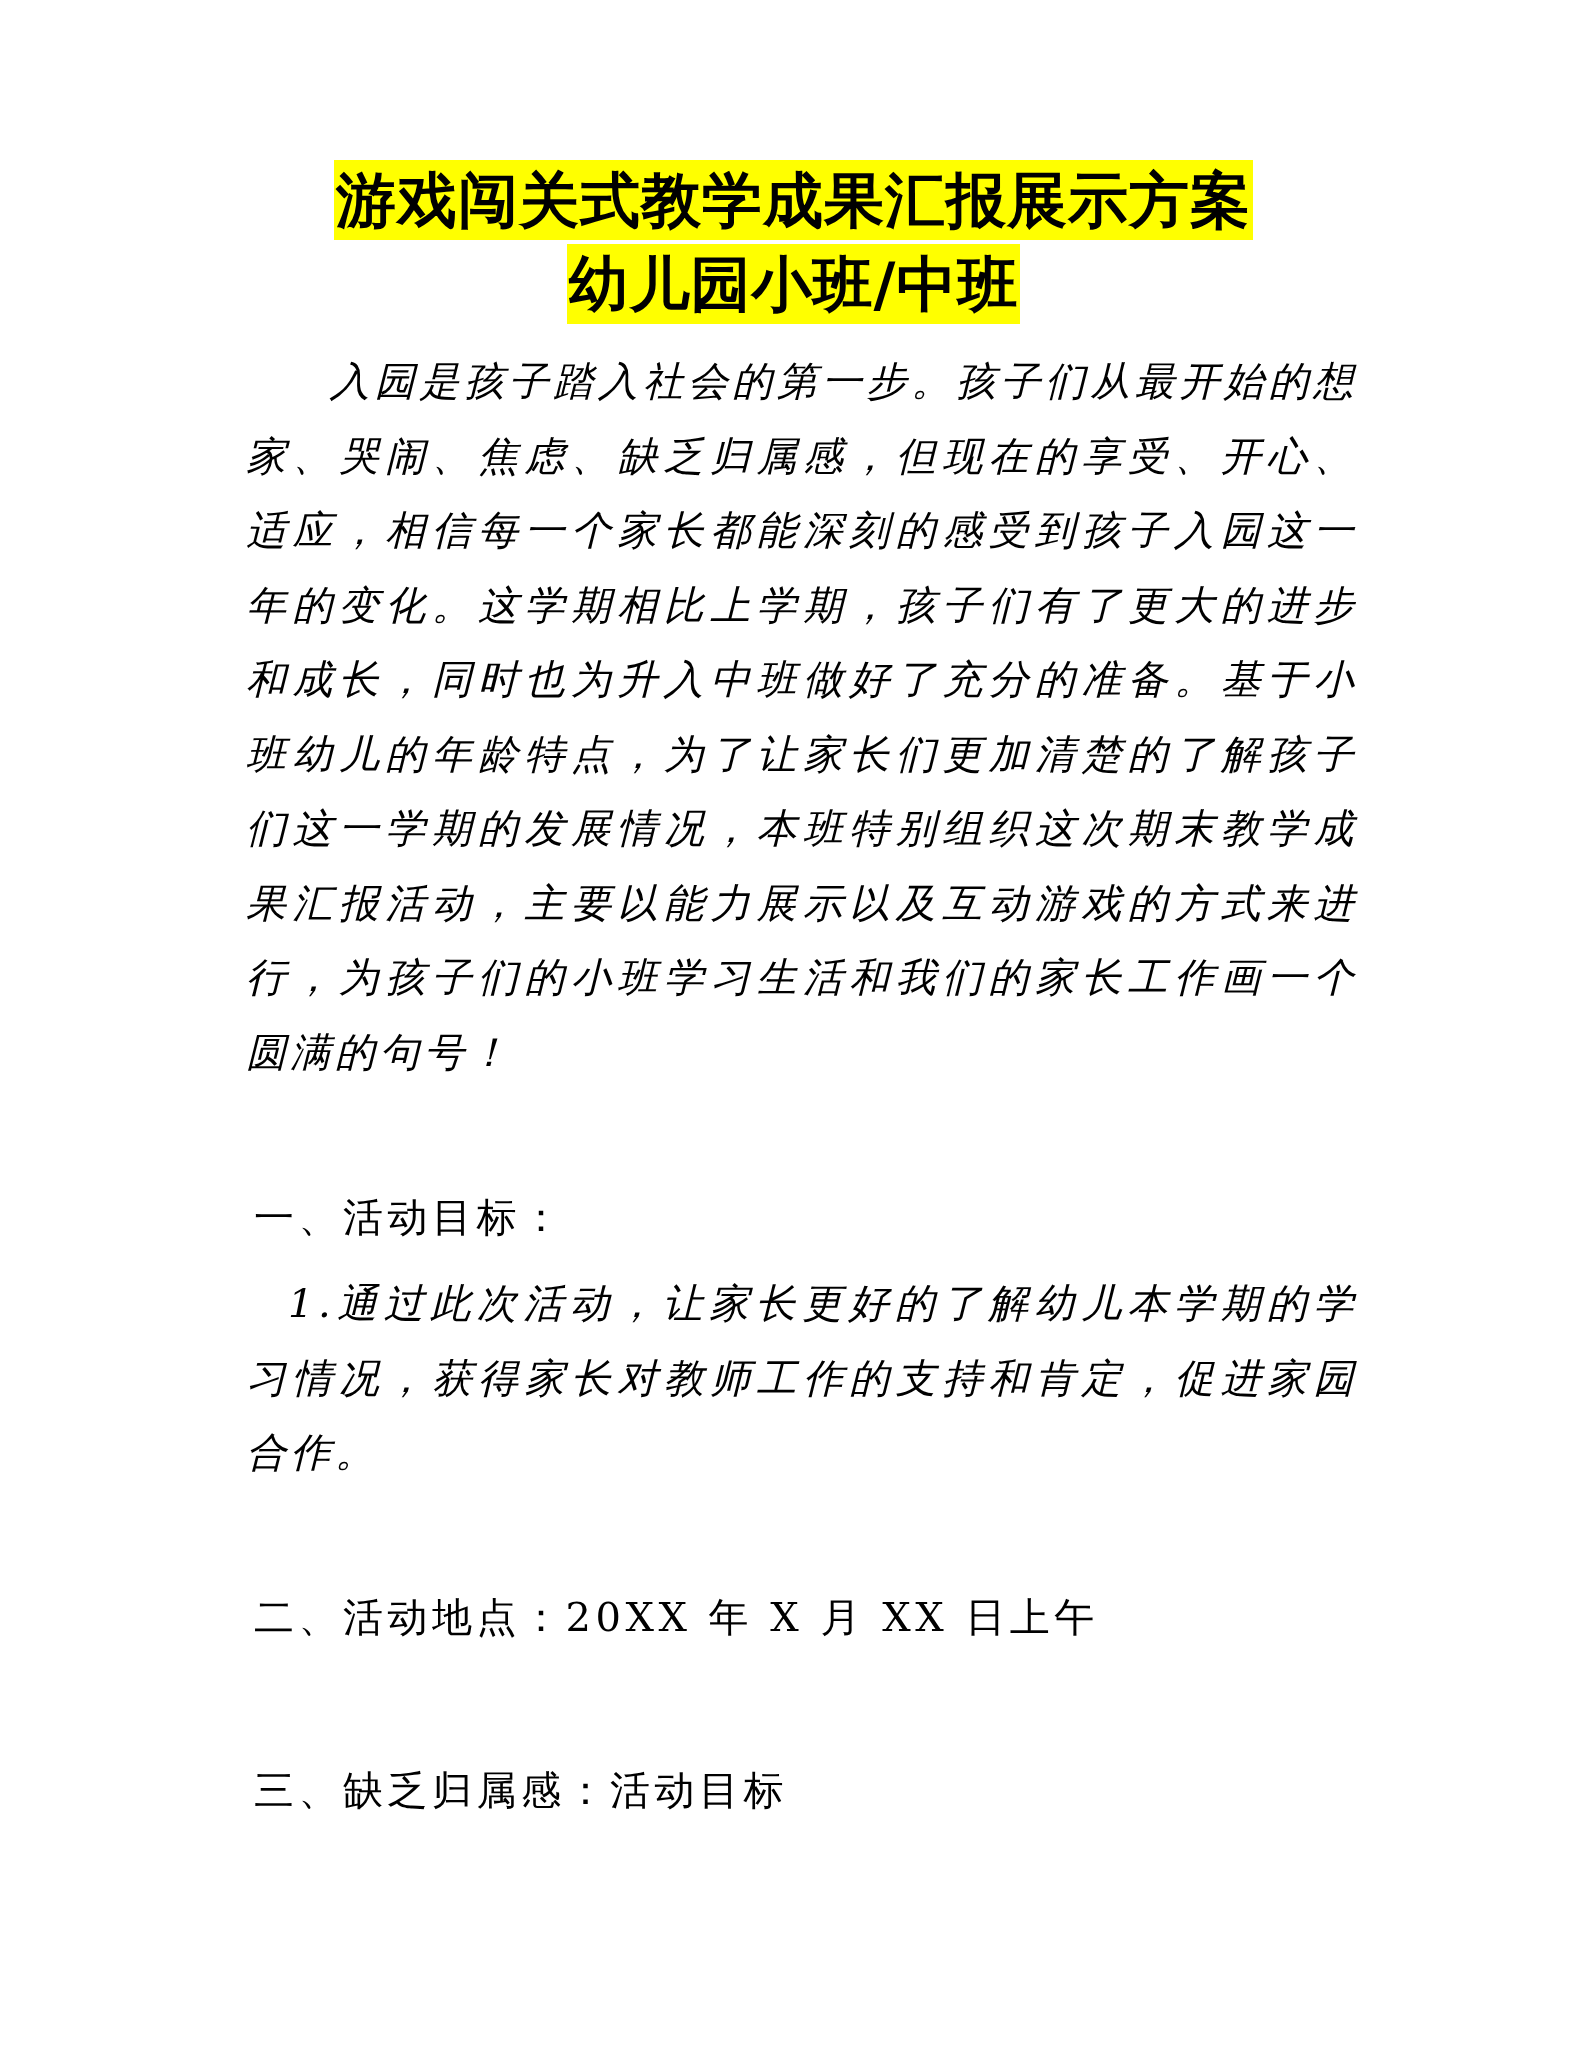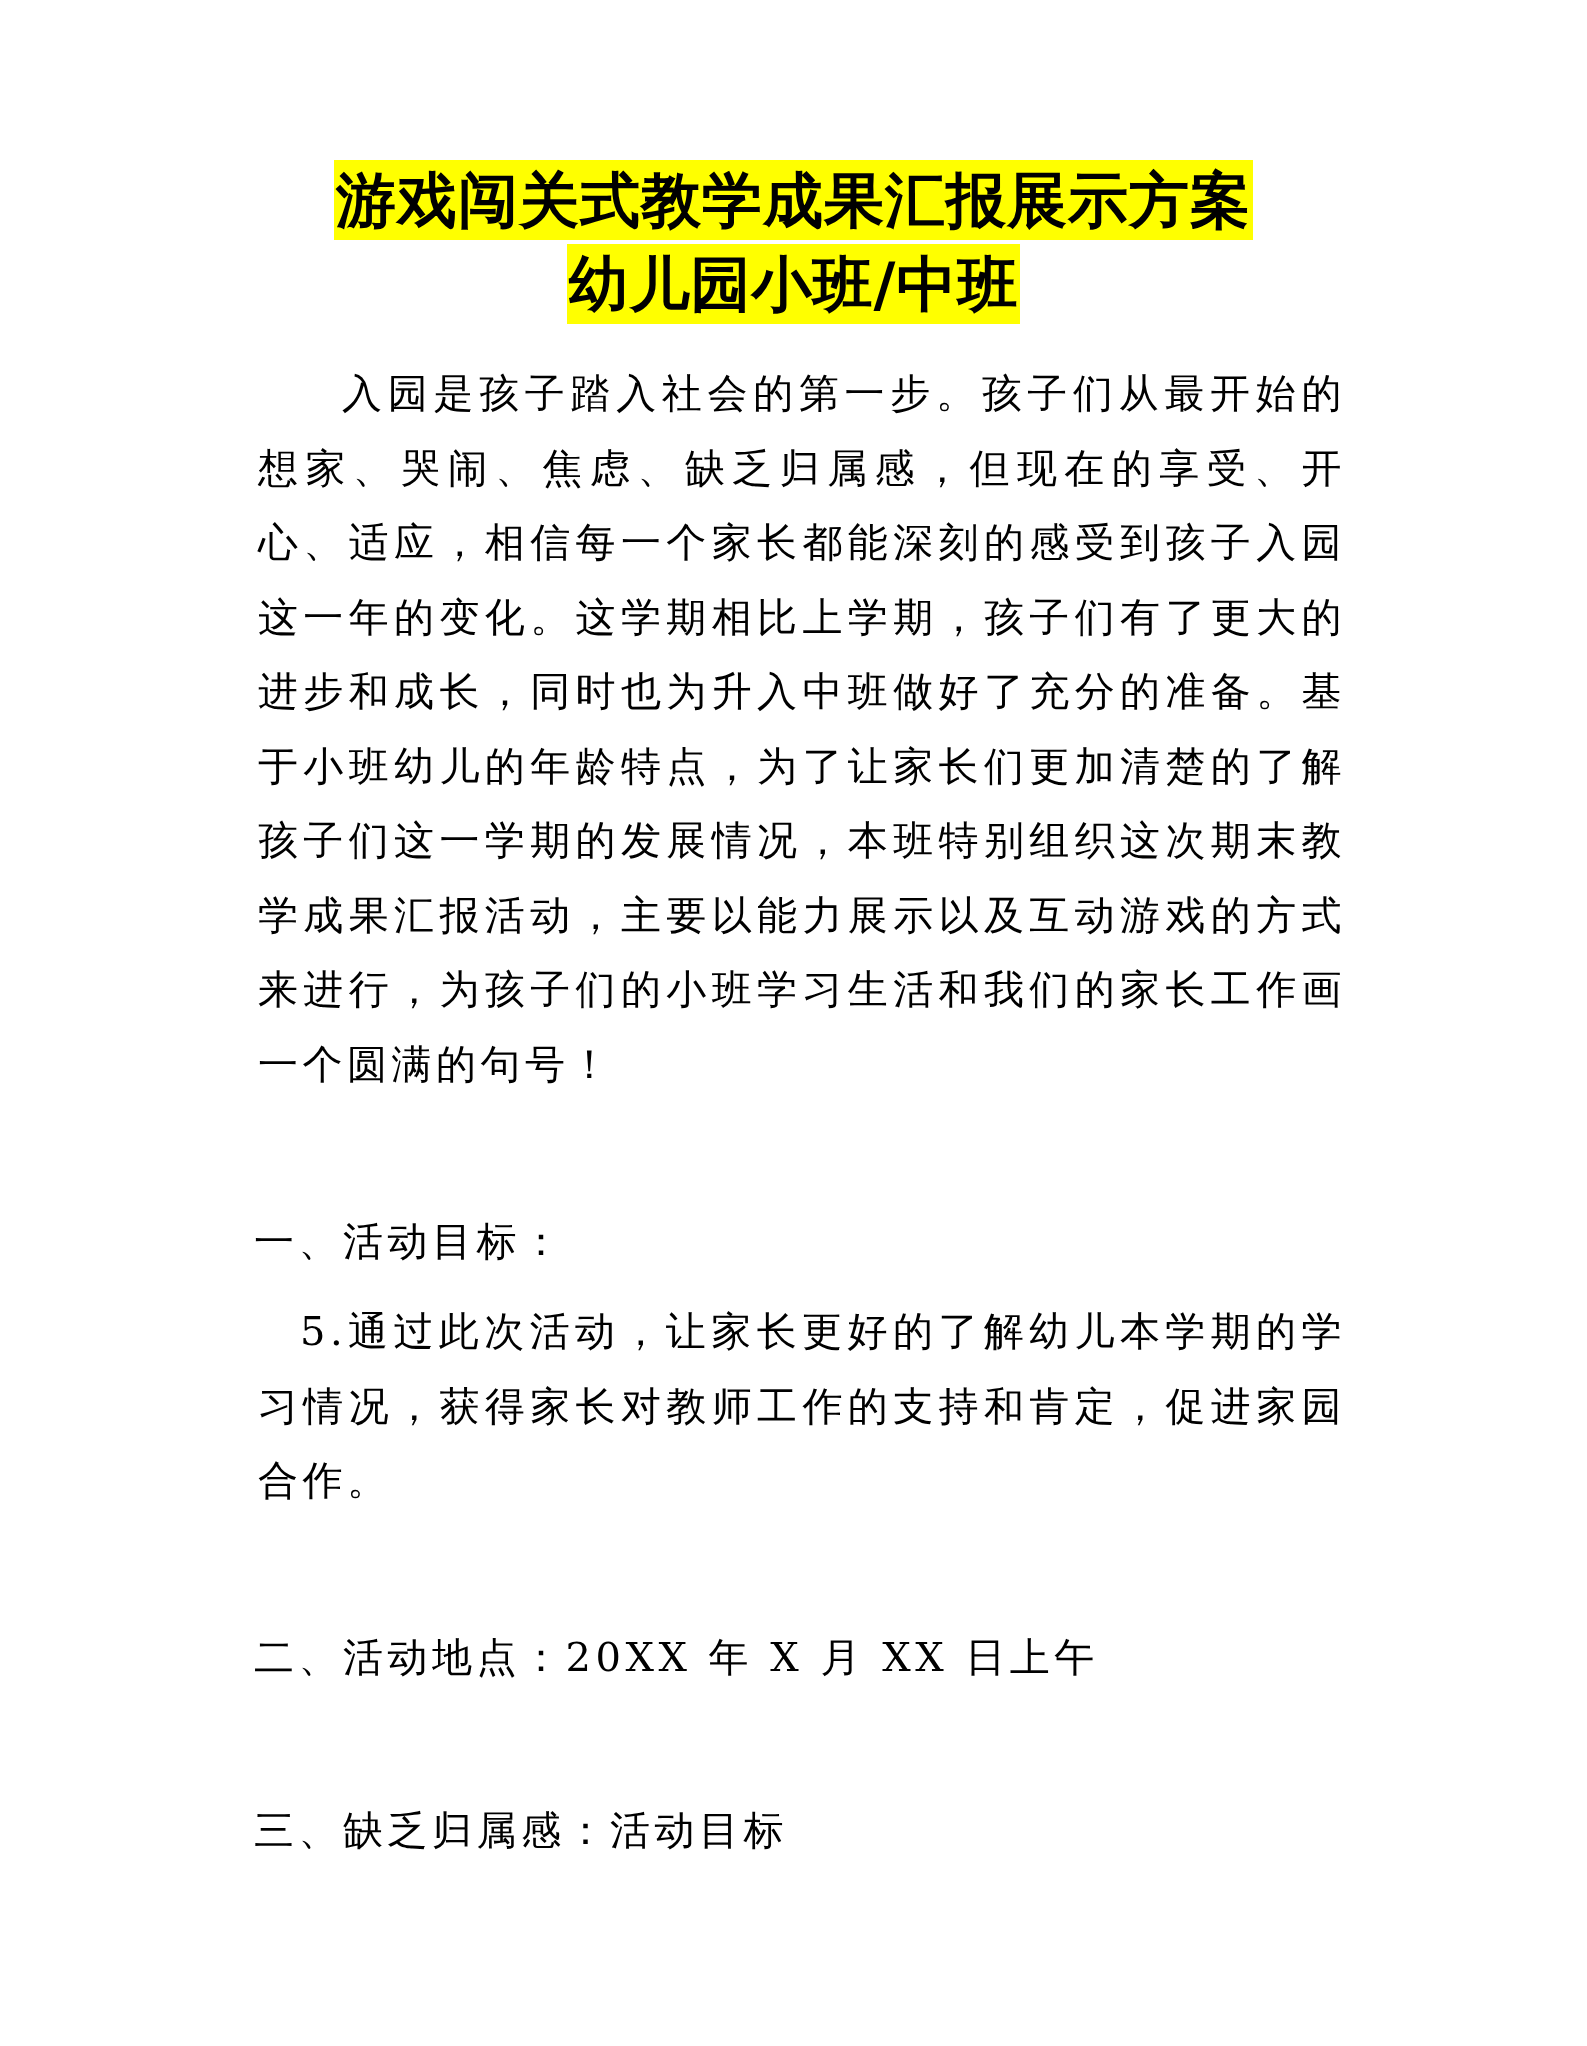--- a/index.html
+++ b/index.html
@@ -50,23 +50,24 @@
     .body {
       position: absolute;
       left: 242px;
       top: 340px;
       width: 1120px;
       font-size: 40px;
       line-height: 74.5px;
       letter-spacing: 4.5px;
     }
     .p {
-      margin: 16px;
+      margin: 4px;
       text-align: justify;
       text-align-last: left;
+      font-style: italic;
     }
     .indent-2 { text-indent: 84px; }
     .indent-1 { text-indent: 42px; }
     .blank { height: 74.5px; }
     .heading {
       margin: 12px;
     }
   </style>
 </head>
 <body>
@@ -81,21 +82,21 @@
       <span>幼儿园小班/中班</span>
     </div>
   </div>
 
   <div class="body">
     <p class="p indent-2">入园是孩子踏入社会的第一步。孩子们从最开始的想家、哭闹、焦虑、缺乏归属感，但现在的享受、开心、适应，相信每一个家长都能深刻的感受到孩子入园这一年的变化。这学期相比上学期，孩子们有了更大的进步和成长，同时也为升入中班做好了充分的准备。基于小班幼儿的年龄特点，为了让家长们更加清楚的了解孩子们这一学期的发展情况，本班特别组织这次期末教学成果汇报活动，主要以能力展示以及互动游戏的方式来进行，为孩子们的小班学习生活和我们的家长工作画一个圆满的句号！</p>
 
     <div class="blank"></div>
 
     <p class="heading">一、活动目标：</p>
-    <p class="p indent-1">5.通过此次活动，让家长更好的了解幼儿本学期的学习情况，获得家长对教师工作的支持和肯定，促进家园合作。</p>
+    <p class="p indent-1">1.通过此次活动，让家长更好的了解幼儿本学期的学习情况，获得家长对教师工作的支持和肯定，促进家园合作。</p>
 
     <div class="blank"></div>
 
     <p class="heading"><span>二、活动地点：</span><span>20XX 年 X 月 XX 日上午</span></p>
 
     <div class="blank"></div>
 
     <p class="heading"><span>三、缺乏归属感：</span><span>活动目标</span></p>
   </div>
 

